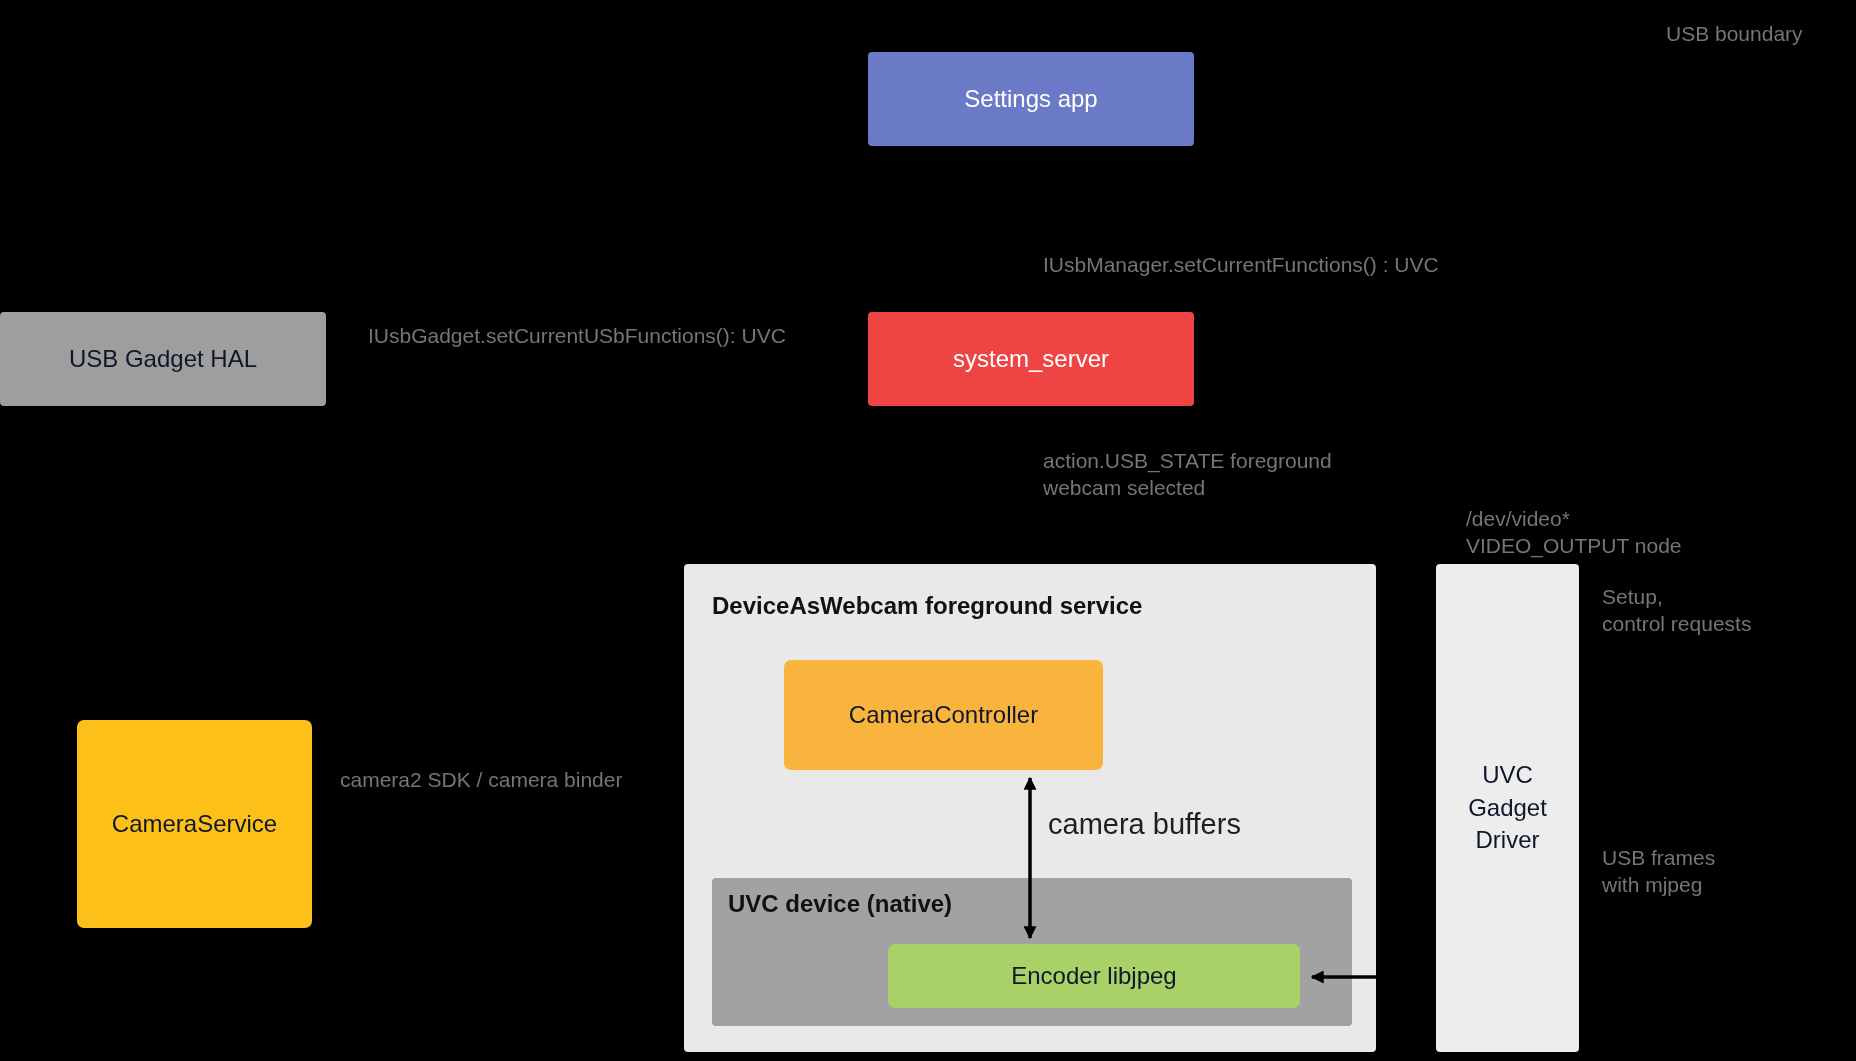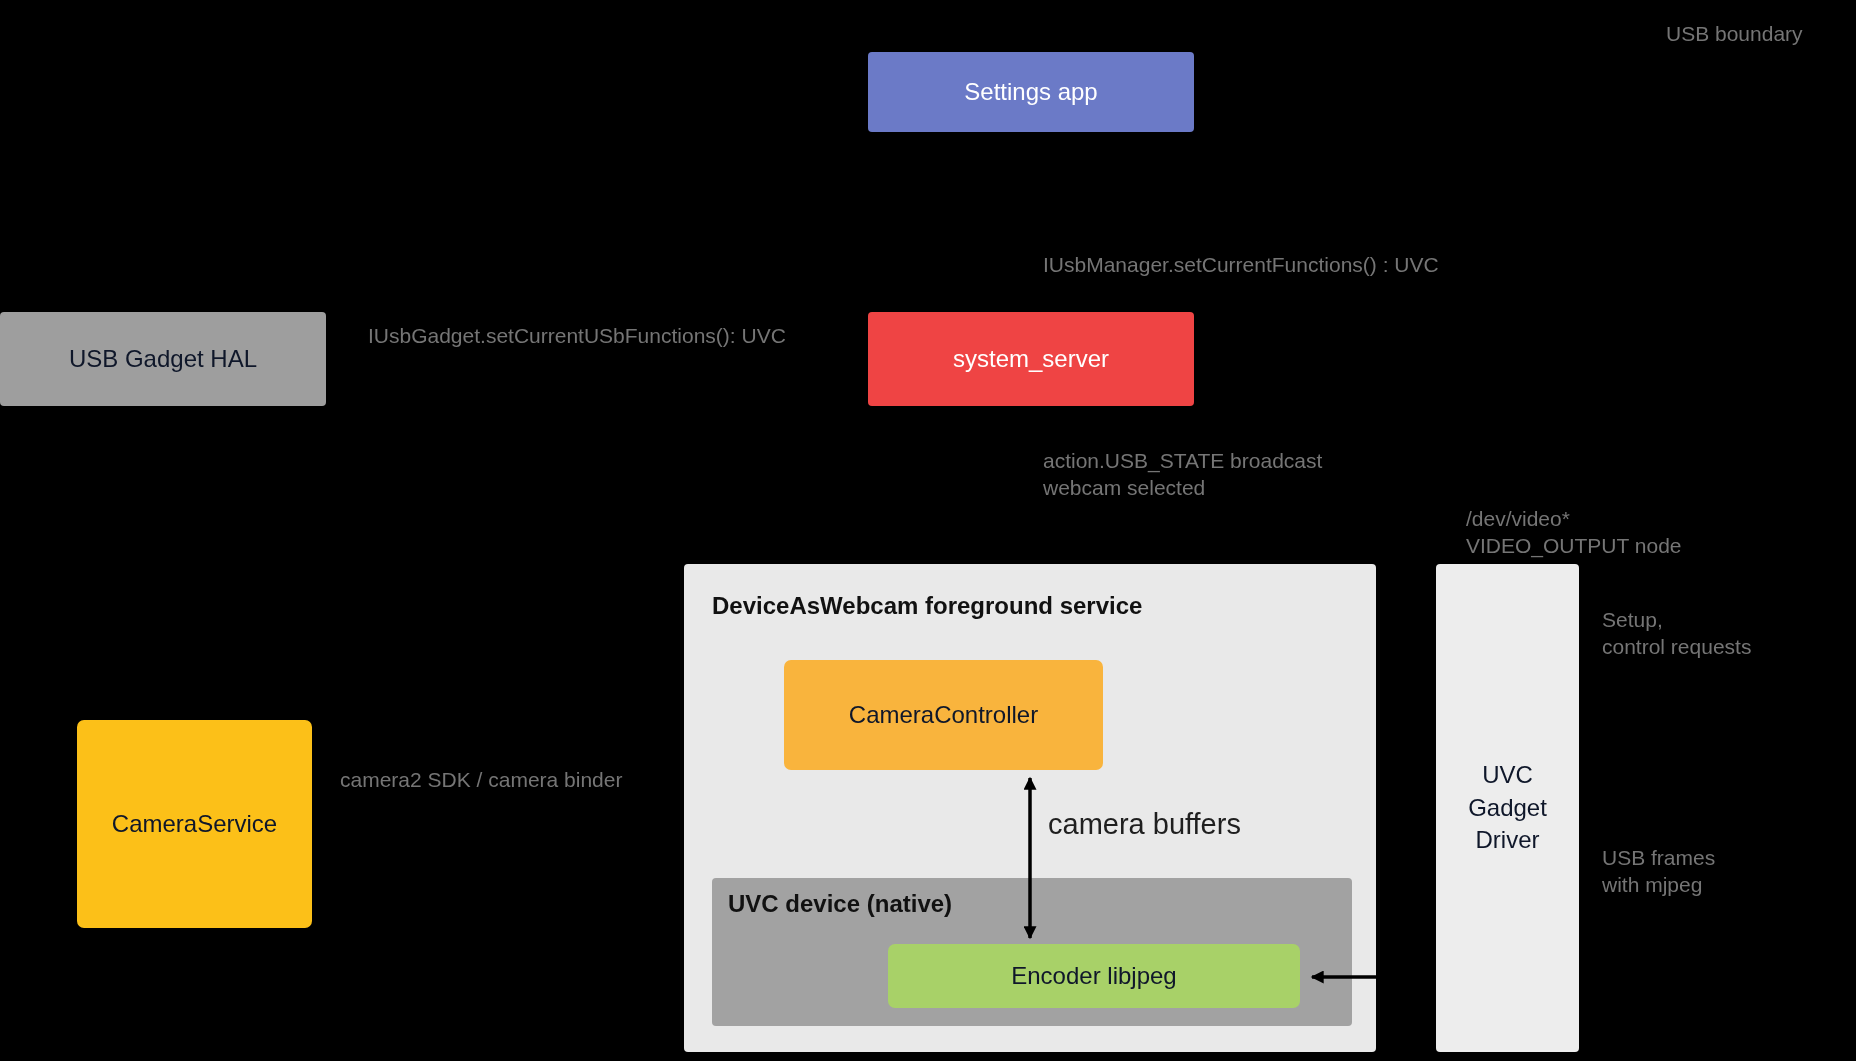--- a/index.html
+++ b/index.html
@@ -64,21 +64,21 @@
 <div class="abs container-title" style="left:728px; top:890px;">UVC device (native)</div>
 
 <div class="abs node rounded-md" style="left: 888px; top: 944px; width: 412px; height: 64px; background-color: rgb(168, 209, 104);">
   <span class="node-label">Encoder libjpeg</span>
 </div>
 
 <div class="abs node rounded-md" style="left: 784px; top: 660px; width: 319px; height: 110px; background-color: rgb(249, 180, 61);">
   <span class="node-label">CameraController</span>
 </div>
 
-<div class="abs node rounded-sm" style="left: 868px; top: 52px; width: 326px; height: 80px; background-color: rgb(107, 122, 199);">
+<div class="abs node rounded-sm" style="left: 868px; top: 52px; width: 326px; height: 94px; background-color: rgb(107, 122, 199);">
   <span class="node-label light">Settings app</span>
 </div>
 
 <div class="abs node rounded-sm" style="left: 0px; top: 312px; width: 326px; height: 94px; background-color: rgb(158, 158, 158);">
   <span class="node-label">USB Gadget HAL</span>
 </div>
 
 <div class="abs node rounded-sm" style="left: 868px; top: 312px; width: 326px; height: 94px; background-color: #ef4444;">
   <span class="node-label light">system_server</span>
 </div>
@@ -92,31 +92,31 @@
 Gadget
 Driver</span>
 </div>
 
 <div class="abs ann" style="left:1634px; top:20px;margin-left:32px;">USB boundary</div>
 
 <div class="abs ann" style="left:1043px; top:203px;margin-top:48px;">IUsbManager.setCurrentFunctions() : UVC</div>
 
 <div class="abs ann" style="left:368px; top:322px;">IUsbGadget.setCurrentUSbFunctions(): UVC</div>
 
-<div class="abs ann" style="left:1043px; top:447px;">action.USB_STATE broadcast
+<div class="abs ann" style="left:1043px; top:447px;">action.USB_STATE foreground
 webcam selected</div>
 
 <div class="abs ann" style="left:1466px; top:505px;">/dev/video*
 VIDEO_OUTPUT node</div>
 
 <div class="abs ann" style="left:340px; top:766px;">camera2 SDK / camera binder</div>
 
 <div class="abs ann dark" style="left:1048px; top:806px;">camera buffers</div>
 
-<div class="abs ann" style="left:1602px; top:606px;">Setup,
+<div class="abs ann" style="left:1602px; top:583px;">Setup,
 control requests</div>
 
 <div class="abs ann" style="left:1602px; top:844px;">USB frames
 with mjpeg</div>
 
 <svg class="arrow-layer" width="1856" height="1061" viewBox="0 0 1856 1061">
   <defs>
     <marker id="ah" viewBox="0 0 10 10" refX="9" refY="5" markerWidth="15" markerHeight="13" orient="auto-start-reverse" markerUnits="userSpaceOnUse">
       <path d="M0,0 L10,5 L0,10 z" fill="#000000"></path>
     </marker>

